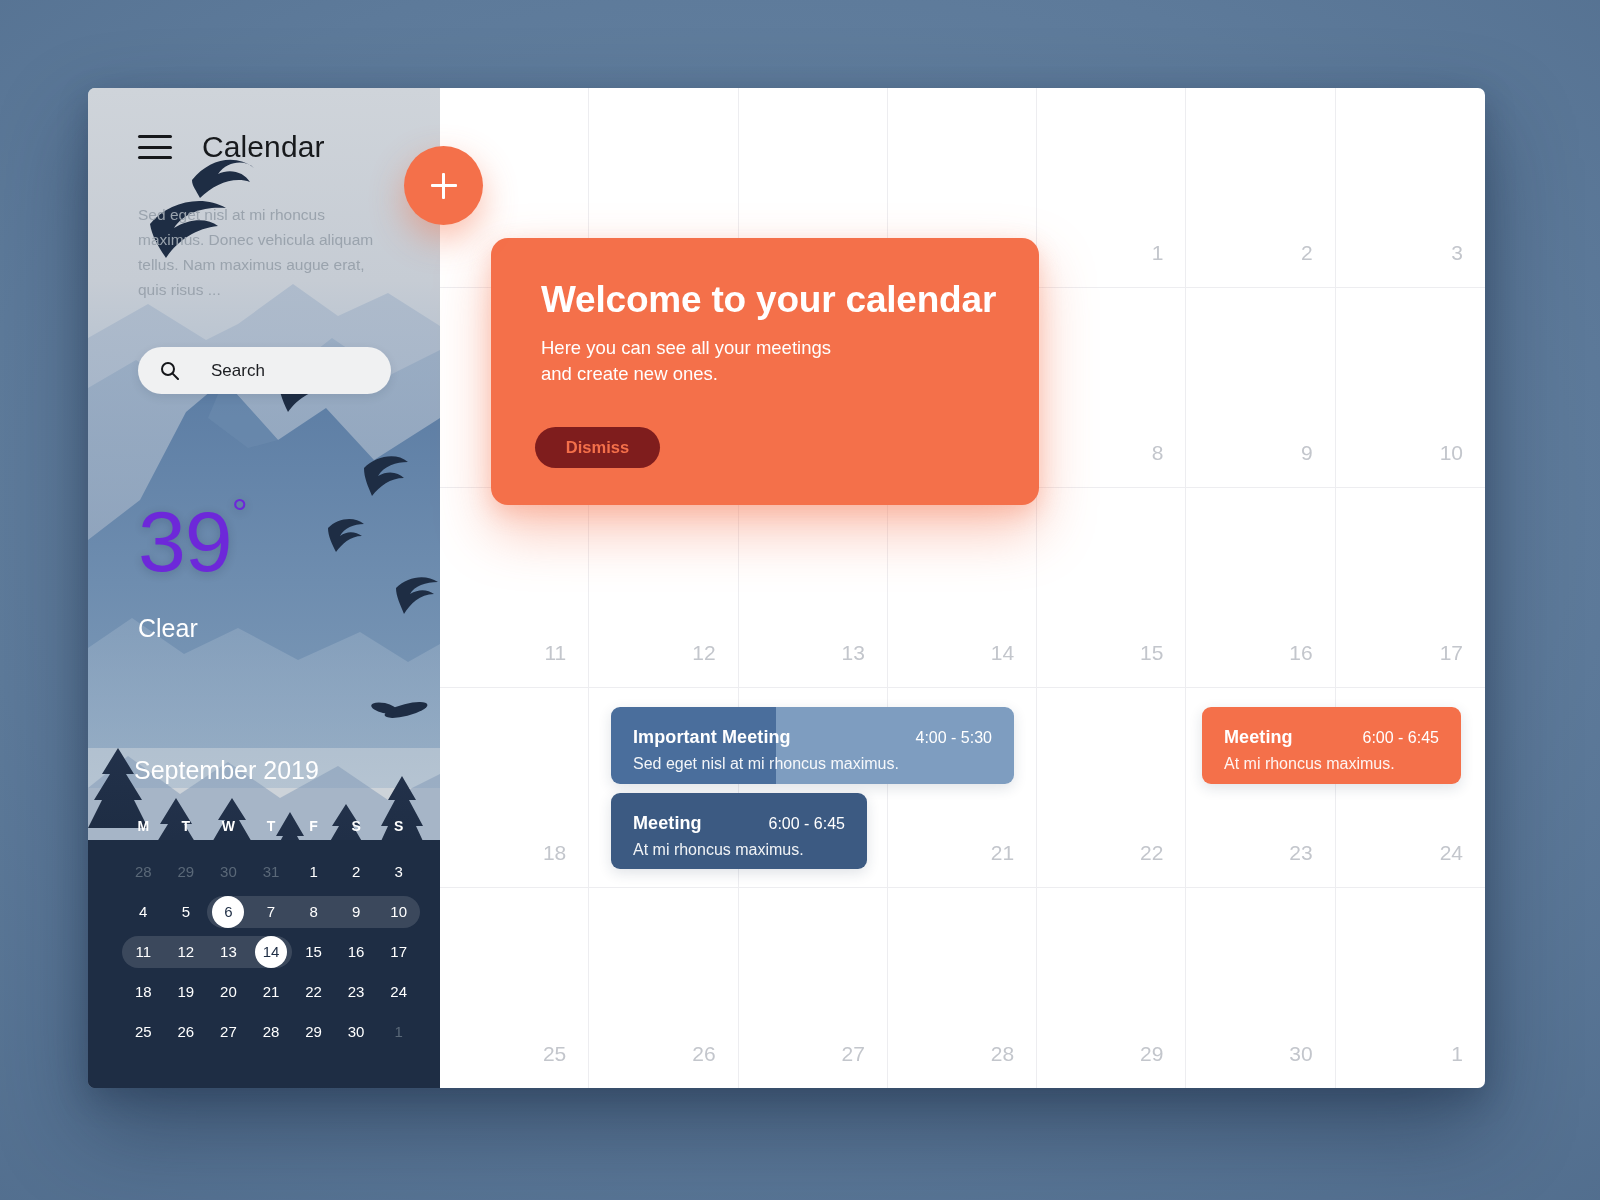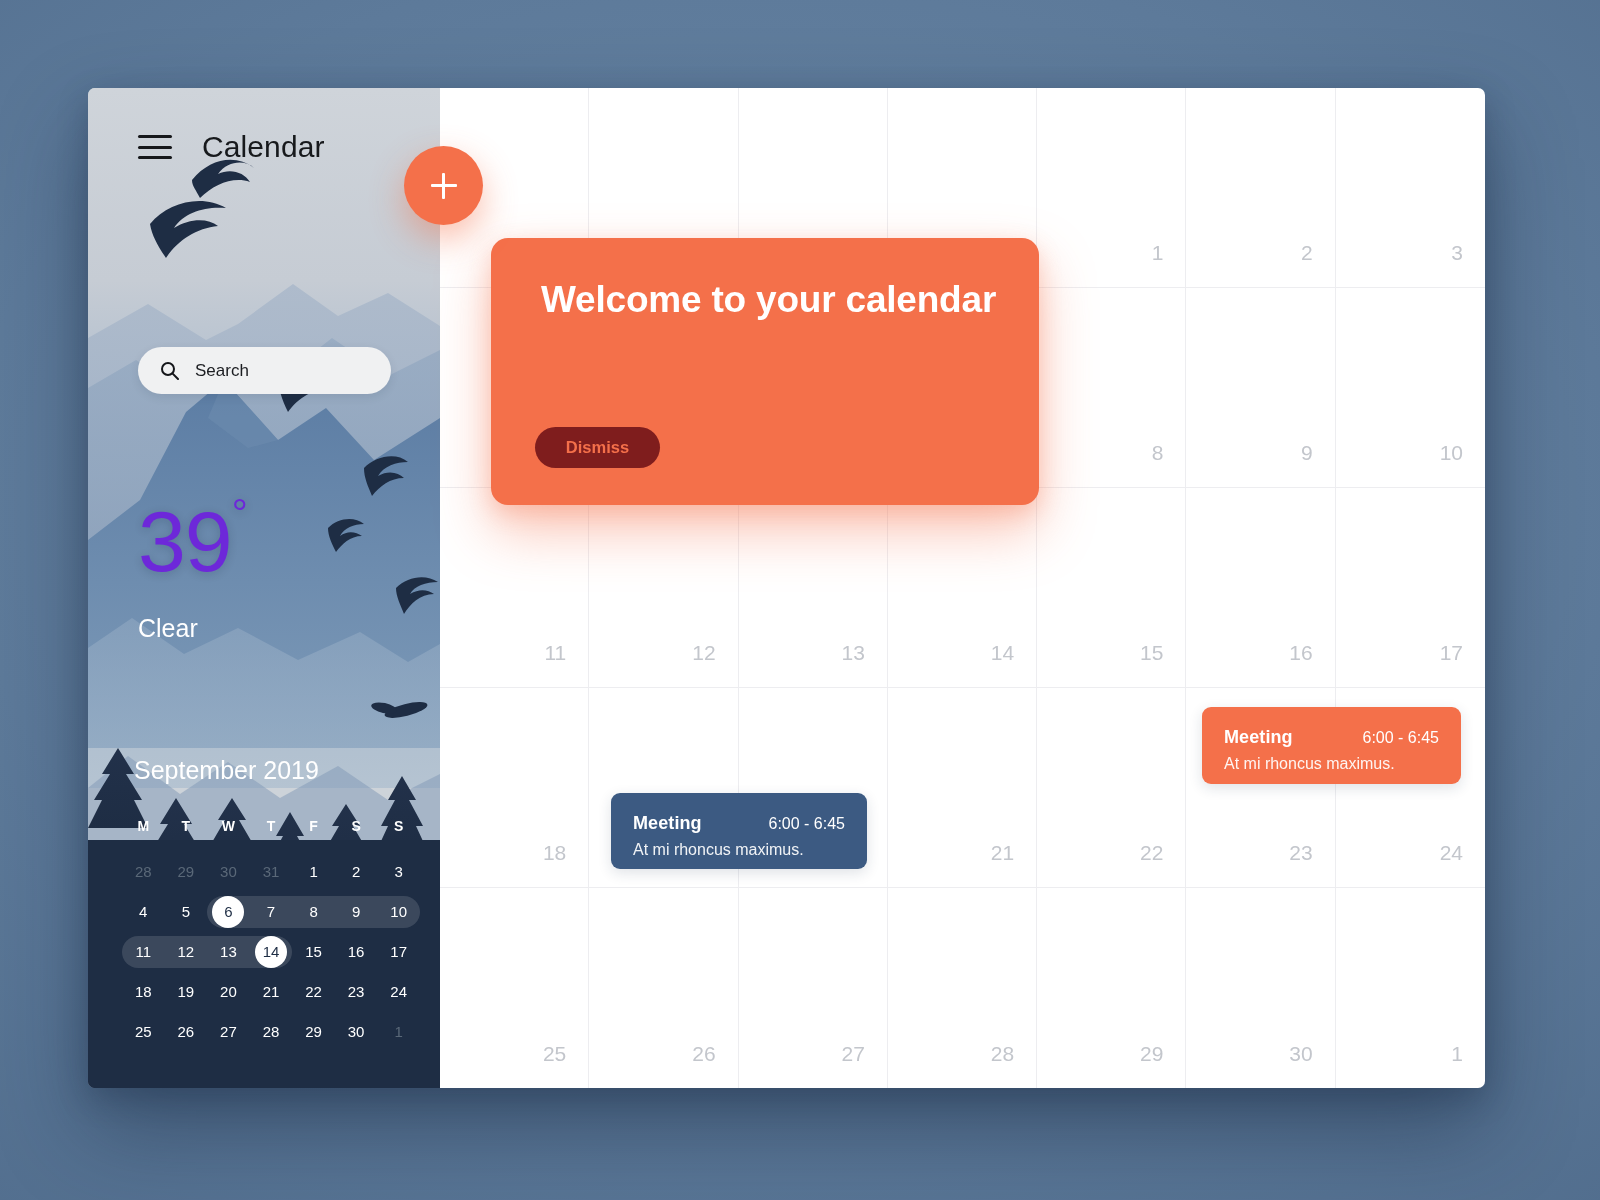--- a/index.html
+++ b/index.html
@@ -46,21 +46,21 @@
   .sb-lorem{
     position:absolute; left:50px; top:114px; width:245px;
     z-index:6;
     font-size:15.5px; line-height:25px; color:#9aa3ad;
   }
 
   .searchbox{
     position:absolute; left:50px; top:259px;
     width:253px; height:47px; border-radius:24px;
     background:#f0f1f2;
-    display:flex; align-items:center; gap:16px;
+    display:flex; align-items:center; gap:32px;
     padding:0 22px;
     z-index:6;
     box-shadow:0 3px 10px rgba(20,35,60,.10);
   }
   .searchbox svg{ flex:0 0 auto; }
   .search-ph{ font-size:17px; color:#1b1d21; }
 
   .temp{
     position:absolute; left:50px; top:413px; z-index:6;
     color:#6d28d9; font-size:86px; font-weight:300; line-height:.95;
@@ -257,20 +257,21 @@
 
     <div class="sb-head">
       <div class="burger">
         <i></i>
           <i></i>
           <i></i>
       </div>
       <div class="sb-title">Calendar</div>
     </div>
 
+    <p class="sb-lorem">Sed eget nisl at mi rhoncus maximus. Donec vehicula aliquam tellus. Nam maximus augue erat, quis risus ...</p>
 
     <div class="searchbox">
       <svg width="19" height="19" viewBox="0 0 19 19">
         <circle cx="8" cy="8" r="6" fill="none" stroke="#14161a" stroke-width="2"></circle>
         <line x1="12.4" y1="12.4" x2="18" y2="18" stroke="#14161a" stroke-width="2" stroke-linecap="round"></line>
       </svg>
       <span class="search-ph">Search</span>
     </div>
 
     <div class="temp"><span>39</span><sup>°</sup></div>
@@ -453,20 +454,33 @@
       <div class="cell">
           <span class="dnum">30</span>
         </div>
       <div class="cell">
           <span class="dnum">1</span>
         </div>
     </div>
 
     <div class="events">
 
+      <div class="ev" style="left:171px; top:619px; width:403px; height:77px;">
+        <div class="ev-split">
+          <span style="width:41%; background:#4a6e9c;"></span>
+          <span style="width:59%; background:#7e9dc0;"></span>
+        </div>
+        <div class="ev-inner">
+          <div class="ev-top">
+            <span class="ev-title">Important Meeting</span>
+            <span class="ev-time">4:00 - 5:30</span>
+          </div>
+          <div class="ev-desc">Sed eget nisl at mi rhoncus maximus.</div>
+        </div>
+      </div>
 
       <div class="ev" style="left:171px; top:705px; width:256px; height:76px; background:#3c5a82;">
         <div class="ev-inner">
           <div class="ev-top">
             <span class="ev-title">Meeting</span>
             <span class="ev-time">6:00 - 6:45</span>
           </div>
           <div class="ev-desc">At mi rhoncus maximus.</div>
         </div>
       </div>
@@ -478,20 +492,24 @@
             <span class="ev-time">6:00 - 6:45</span>
           </div>
           <div class="ev-desc">At mi rhoncus maximus.</div>
         </div>
       </div>
     </div>
   </main>
 
   <div class="banner">
     <div class="bn-h">Welcome to your calendar</div>
+    <div class="bn-p">
+      <div>Here you can see all your meetings</div>
+      <div>and create new ones.</div>
+    </div>
     <button class="bn-btn">Dismiss</button>
   </div>
 
   <div class="fab">
     
   </div>
 
 </div>
 
 </body></html>

